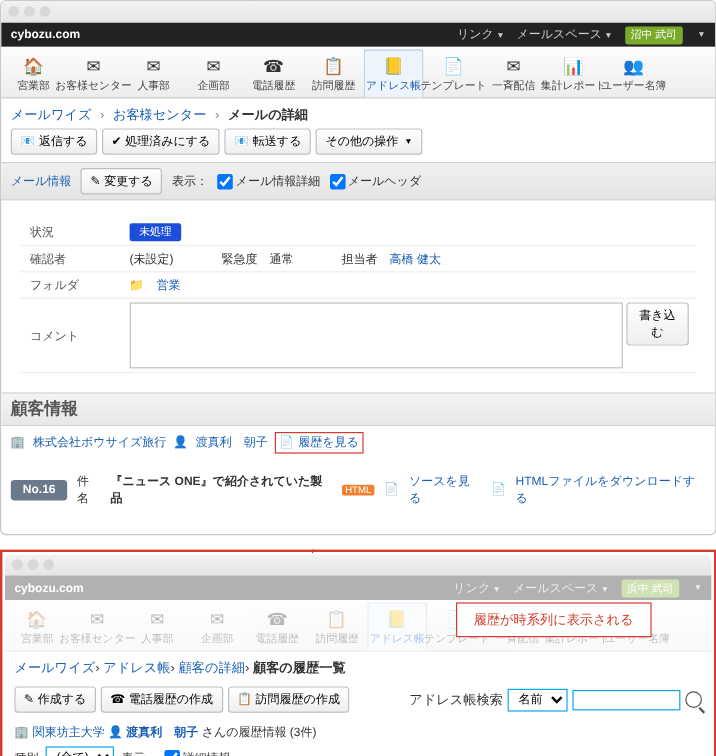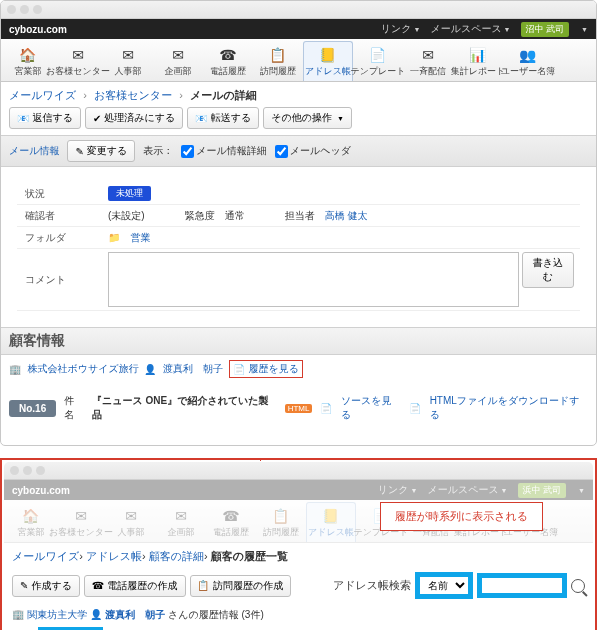--- a/index.html
+++ b/index.html
@@ -41,21 +41,21 @@
   .no-badge { background: #6a7a8a; color: #fff; padding: 3px 10px; border-radius: 3px; font-size: 10px; font-weight: bold; }
   .subjectrow { padding: 5px 8px; display: flex; align-items: center; gap: 8px; font-size: 10px; }
   .html-tag { background: #f08030; color: #fff; font-size: 8px; padding: 0 3px; border-radius: 2px; }
   .callout-box { border: 1.5px solid #d43b2c; background: #fff; padding: 6px 14px; color: #d43b2c; font-size: 11px; }
   .window2-wrap { position: relative; border: 2px solid #d43b2c; padding: 2px; }
   .dimmed { opacity: 0.35; }
   .sub-breadcrumb { padding: 6px 8px 4px; font-size: 11px; }
   .searchrow { padding: 4px 8px; display: flex; align-items: center; justify-content: space-between; gap: 6px; }
   .searchrow .left { display: flex; gap: 4px; }
   .searchrow .right { display: flex; align-items: center; gap: 4px; }
-  .sel { border: 5px solid #0ea5e9; padding: 2px 4px; font-size: 10px; background: #fff; text-align: right; }
+  .sel { border: 1px solid #0ea5e9; padding: 2px 4px; font-size: 10px; background: #fff; text-align: right; }
   .titlebar2 { padding: 5px 8px 2px; font-size: 10px; }
   .filterrow { padding: 3px 8px 5px; display: flex; align-items: center; gap: 6px; font-size: 10px; }
   .glass { width: 14px; height: 14px; border: 1.5px solid #555; border-radius: 50%; position: relative; display: inline-block; }
   .glass::after { content: ""; position: absolute; width: 6px; height: 1.5px; background: #555; bottom: -3px; right: -4px; transform: rotate(45deg); }
   .folder-ic { color: #e0b040; }
   .page-ic { color: #7aa8d8; }
   .person-ic { color: #c88060; }
   .building-ic { color: #7aa8d8; }
   .relwrap { position: relative; }
   .conn-line { position: absolute; border-left: 1.5px dashed #d43b2c; left: 260px; top: 0; height: 72px; }

